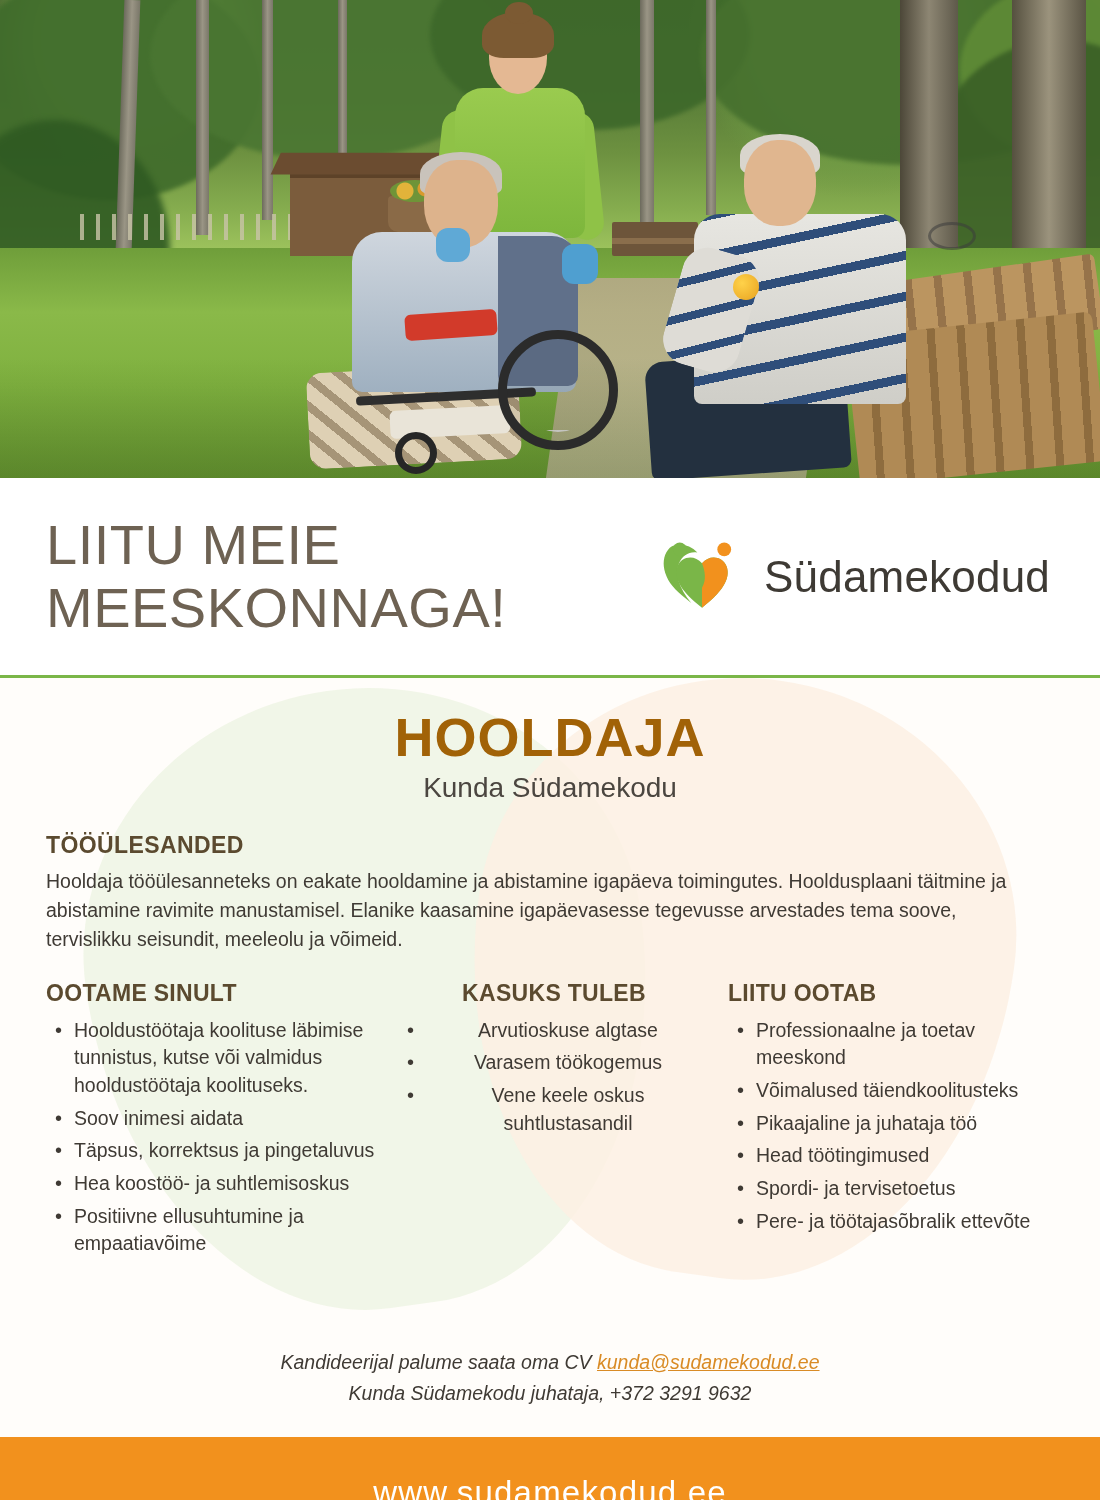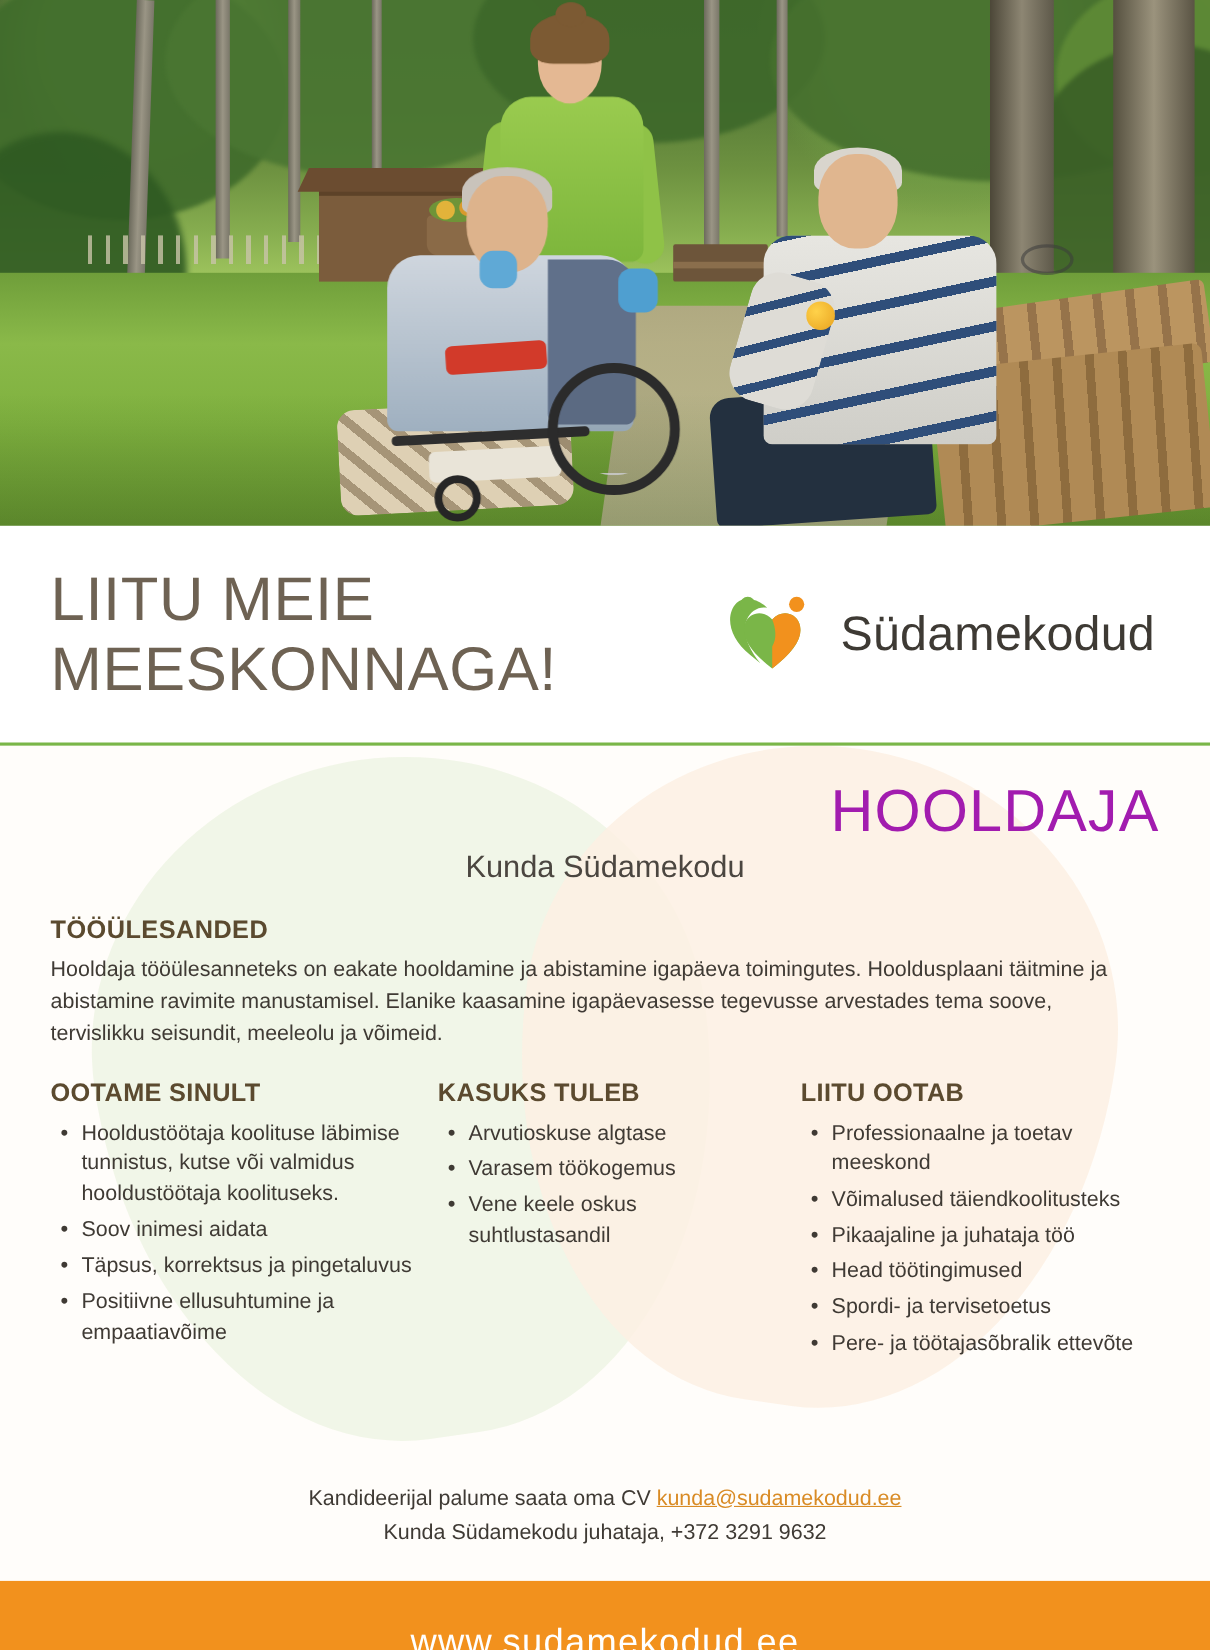--- a/index.html
+++ b/index.html
@@ -310,24 +310,24 @@
     background: #fdf0e3;
     border-radius: 50% 50% 46% 46% / 42% 42% 58% 58%;
     transform: rotate(8deg);
     opacity: .85;
   }
   .content {
     position: relative;
     padding: 28px 46px 0 46px;
   }
   .job-title {
-    text-align: right;
+    text-align: center;
     font-size: 54px;
-    color: #a21caf;
-    font-weight: 400;
+    color: #a16207;
+    font-weight: 700;
     letter-spacing: 1px;
   }
   .job-sub {
     text-align: center;
     font-size: 28px;
     color: #4b4640;
     margin-top: 4px;
   }
   .sec-h {
     font-size: 23px;
@@ -342,21 +342,21 @@
     color: #3f3a34;
     margin-top: 8px;
     max-width: 1000px;
   }
   .cols {
     display: flex;
     margin-top: 26px;
     gap: 0;
   }
   .col { flex: 1; padding-right: 18px; }
-  .col:nth-child(2) { flex: 0 0 330px; }
+  .col:nth-child(2) { flex: 0 0 330px; text-align: center; }
   .col:nth-child(3) { flex: 0 0 326px; }
   .col-h {
     font-size: 23px;
     font-weight: bold;
     color: #5b4a2f;
     letter-spacing: .3px;
     margin-bottom: 10px;
   }
   .col ul {
     list-style: none;
@@ -377,20 +377,21 @@
     font-size: 20px;
     color: #3f3a34;
   }
   .footer-note {
     position: absolute;
     left: 0; right: 0; bottom: 28px;
     text-align: center;
     font-size: 19.5px;
     line-height: 1.6;
     color: #3f3a34;
+    font-style: italic;
   }
   .footer-note a {
     color: #d98b25;
     text-decoration: underline;
   }
 
   
   .urlbar {
     height: 63px;
     background: #f2911d;
@@ -501,20 +502,21 @@
       <div class="intro">Hooldaja tööülesanneteks on eakate hooldamine ja abistamine igapäeva toimingutes. Hooldusplaani täitmine ja abistamine ravimite manustamisel. Elanike kaasamine igapäevasesse tegevusse arvestades tema soove, tervislikku seisundit, meeleolu ja võimeid.</div>
 
       <div class="cols">
 
         <div class="col">
           <div class="col-h">OOTAME SINULT</div>
           <ul>
             <li>Hooldustöötaja koolituse läbimise tunnistus, kutse või valmidus hooldustöötaja koolituseks.</li>
             <li>Soov inimesi aidata</li>
             <li>Täpsus, korrektsus ja pingetaluvus</li>
+            <li>Hea koostöö- ja suhtlemisoskus</li>
             <li>Positiivne ellusuhtumine ja empaatiavõime</li>
           </ul>
         </div>
 
         <div class="col">
           <div class="col-h">KASUKS TULEB</div>
           <ul>
             <li>Arvutioskuse algtase</li>
             <li>Varasem töökogemus</li>
             <li>Vene keele oskus suhtlustasandil</li>

